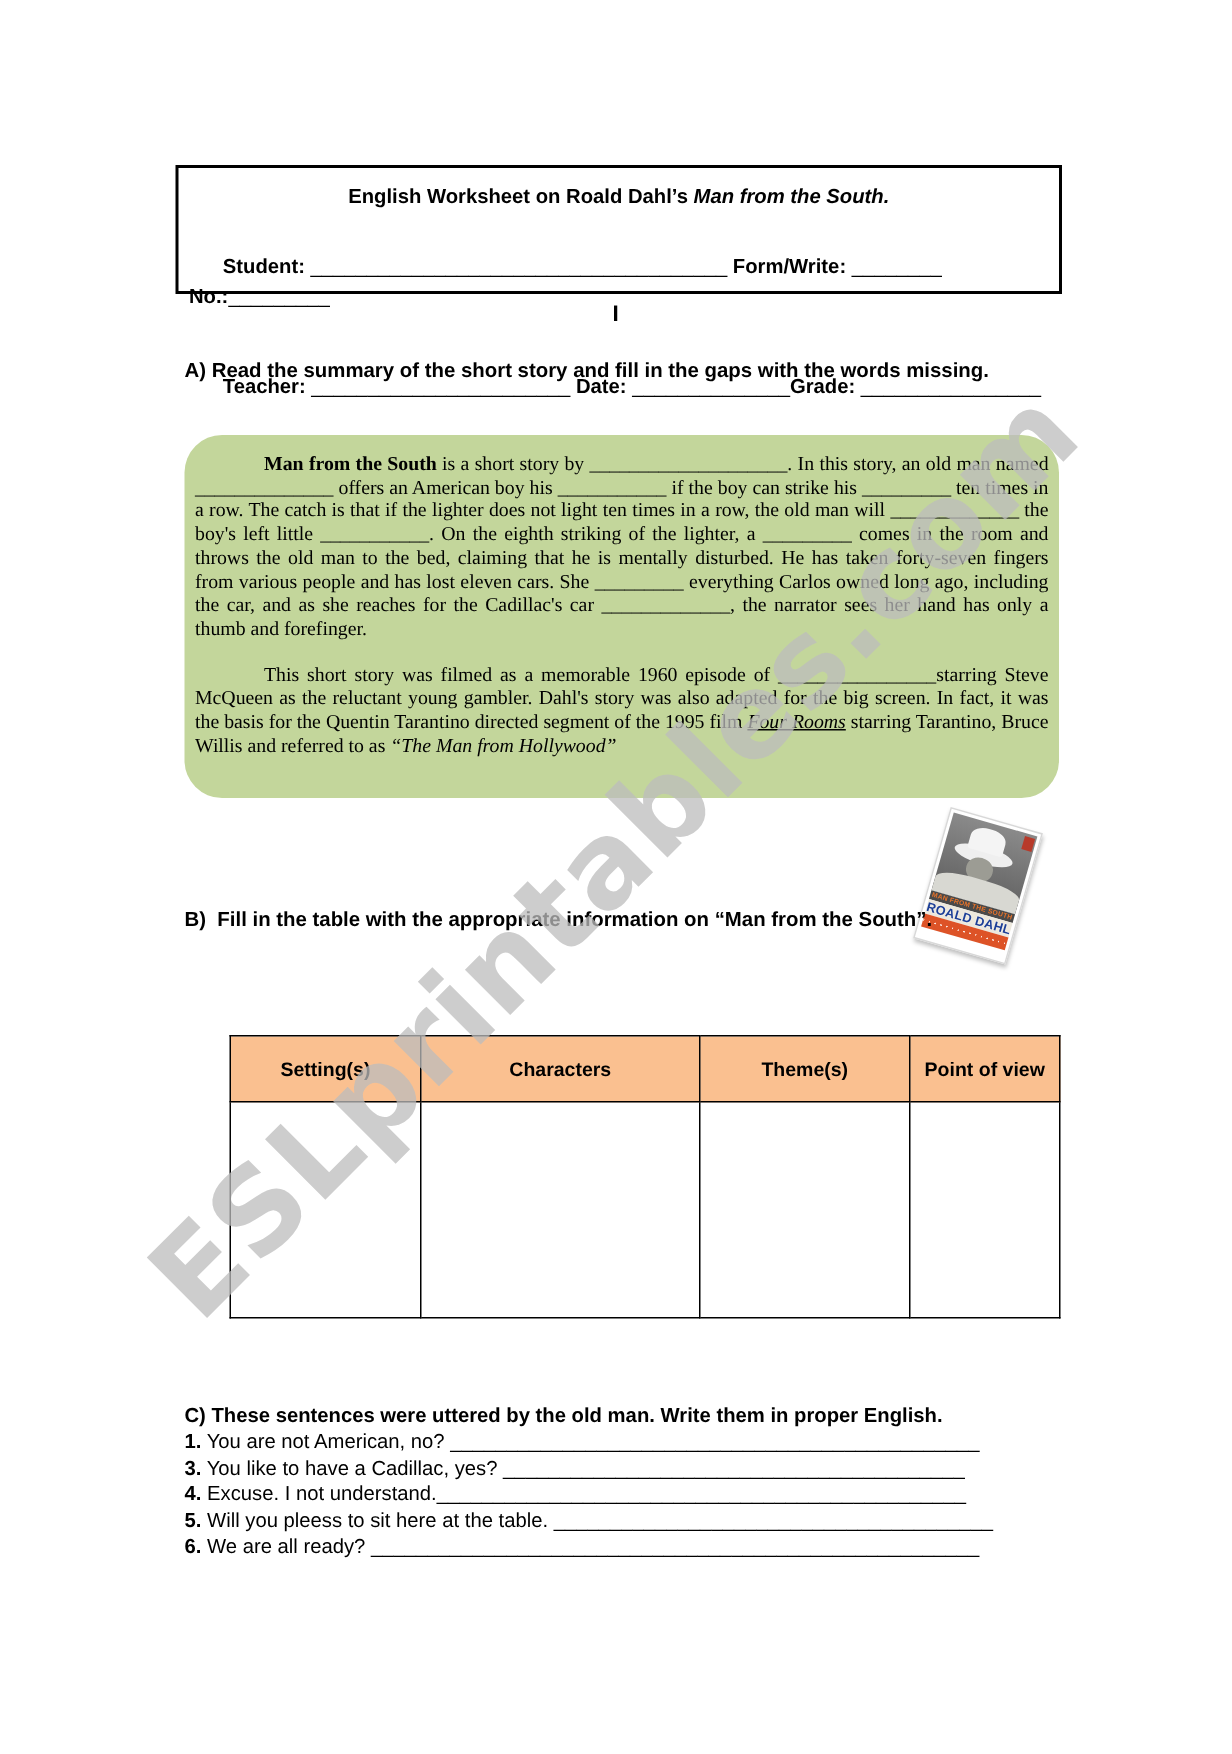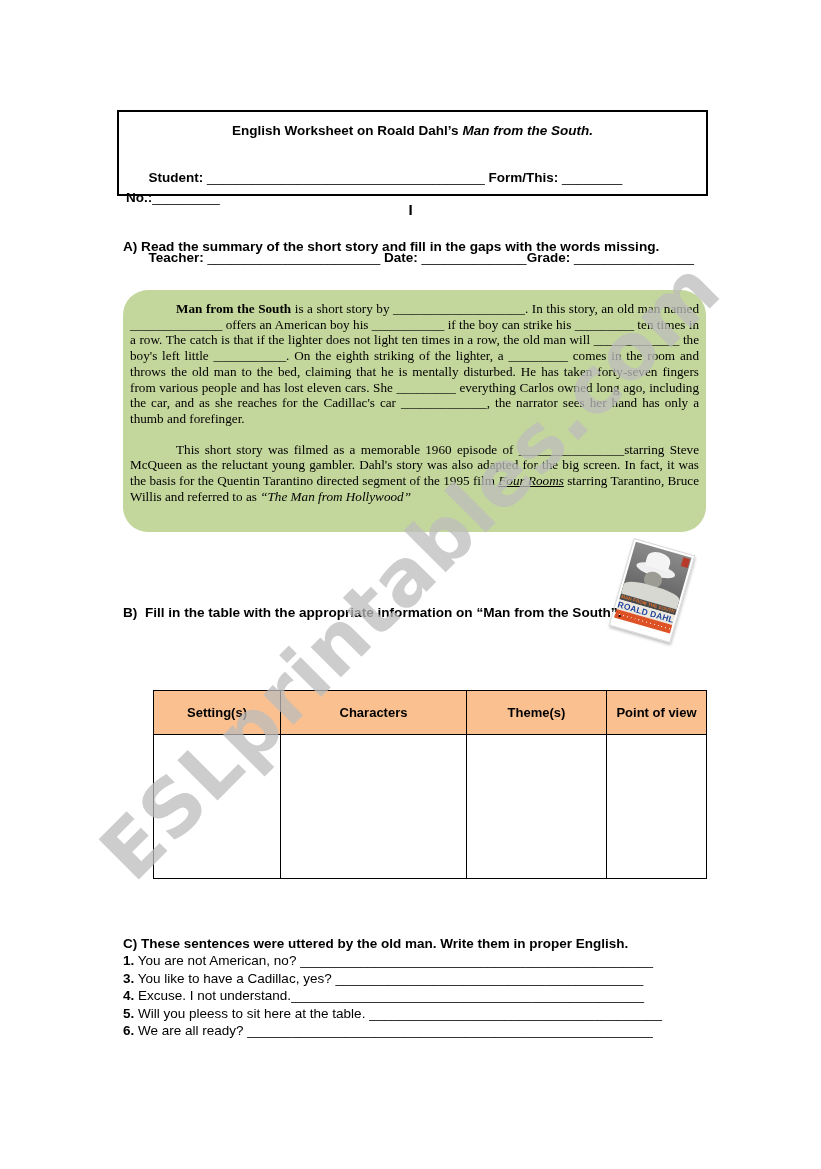--- a/index.html
+++ b/index.html
@@ -72,21 +72,21 @@
              pointer-events:none;z-index:50;}
 </style>
 </head>
 <body>
 
 <div class="page">
 
   <div class="header-box">
     <div class="hb-title"><span>English Worksheet on Roald Dahl’s </span><i>Man from the South.</i></div>
     <div class="hb-line hb-line1">
-      <span class="lbl">Student: </span><span>_____________________________________ </span><span class="lbl">Form/This: </span><span>________ </span><span class="lbl">No.:</span><span>_________</span>
+      <span class="lbl">Student: </span><span>_____________________________________ </span><span class="lbl">Form/Write: </span><span>________ </span><span class="lbl">No.:</span><span>_________</span>
     </div>
     <div class="hb-line">
       <span class="lbl">Teacher: </span><span>_______________________ </span><span class="lbl">Date: </span><span>______________</span><span class="lbl">Grade: </span><span>________________</span>
     </div>
   </div>
 
   <div class="part-number">I</div>
 
   <div class="sec-heading heading-a">A) Read the summary of the short story and fill in the gaps with the words missing.</div>
 

